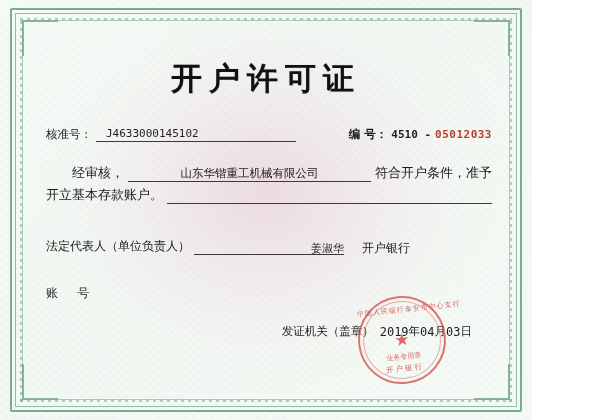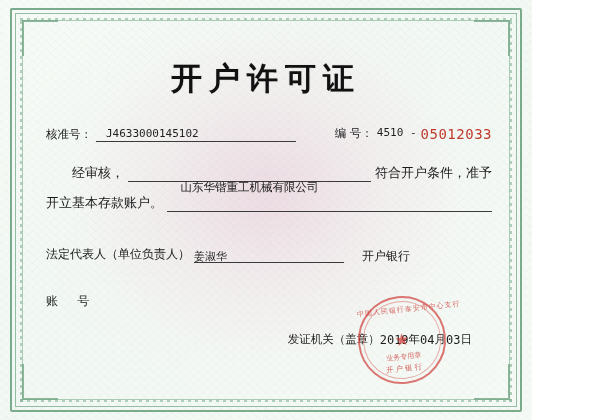--- a/index.html
+++ b/index.html
@@ -110,35 +110,35 @@
     color: #1a1a1a;
   }
   .val {
     font-family: "DejaVu Sans Mono", monospace;
     font-size: 11px;
     color: #1f1f1f;
     padding: 0 4px;
   }
   .val-red {
     font-family: "DejaVu Sans Mono", monospace;
-    font-size: 14px;
+    font-size: 11px;
     color: #c0392b;
     letter-spacing: 0.5px;
   }
 
   .line {
     border-bottom: 1px solid #3a3a3a;
     flex: 1 1 auto;
     height: 15px;
     margin-left: 4px;
   }
 
   .approval-left { display: flex; align-items: flex-end; width: 250px; }
   .approval-left .line { flex: 1 1 auto; }
-  .approval-right { display: flex; align-items: flex-start; }
+  .approval-right { display: flex; align-items: center; font-weight: bold; }
 
   .para {
     margin-top: 22px;
     padding: 0 6px 0 12px;
     display: flex;
     align-items: flex-start;
     font-size: 13px;
   }
   .para .indent { width: 26px; flex: none; }
   .para .seg { white-space: nowrap; font-size: 13px; }
@@ -146,25 +146,25 @@
     position: relative;
     flex: 1 1 auto;
     border-bottom: 1px solid #3a3a3a;
     height: 17px;
     text-align: center;
     margin: 0 4px;
   }
   .para .fill span {
     font-size: 11.5px;
     position: relative;
-    top: 15px;
+    top: 1px;
   }
 
   .para2 {
-    margin-top: 12px;
+    margin-top: 4px;
     padding: 0 6px 0 12px;
     font-size: 13px;
     display: flex;
     align-items: center;
   }
   .para2 .seg { white-space: nowrap; }
   .para2 .tail {
     flex: 1 1 auto;
     border-bottom: 1px solid #3a3a3a;
     height: 17px;
@@ -175,21 +175,21 @@
     margin-top: 34px;
     padding: 0 6px 0 12px;
     display: flex;
     align-items: flex-end;
   }
   .rep-label { white-space: nowrap; font-size: 12px; }
   .rep-fill {
     width: 150px;
     border-bottom: 1px solid #3a3a3a;
     height: 16px;
-    text-align: left;
+    text-align: right;
     margin: 0 4px;
   }
   .rep-fill span { font-size: 11px; }
   .bank-label {
     white-space: nowrap;
     font-size: 12px;
     margin-left: 14px;
     line-height: 13px;
     text-align: center;
   }
@@ -223,21 +223,21 @@
   .acct-fill span { font-family: "DejaVu Sans Mono", monospace; font-size: 11px; }
 
   .row-date {
     margin-top: 22px;
     display: flex;
     justify-content: flex-end;
     padding-right: 26px;
     align-items: flex-end;
     font-size: 11.5px;
   }
-  .row-date .seal-label { margin-right: 0; font-size: 11.5px; }
+  .row-date .seal-label { margin-right: 6px; font-size: 11.5px; }
   .date-piece { font-family: "DejaVu Sans Mono", monospace; font-size: 12px; }
   .date-cn { font-size: 11.5px; }
 
   
   .seal {
     position: absolute;
     left: 358px;
     top: 296px;
     width: 84px;
     height: 84px;

